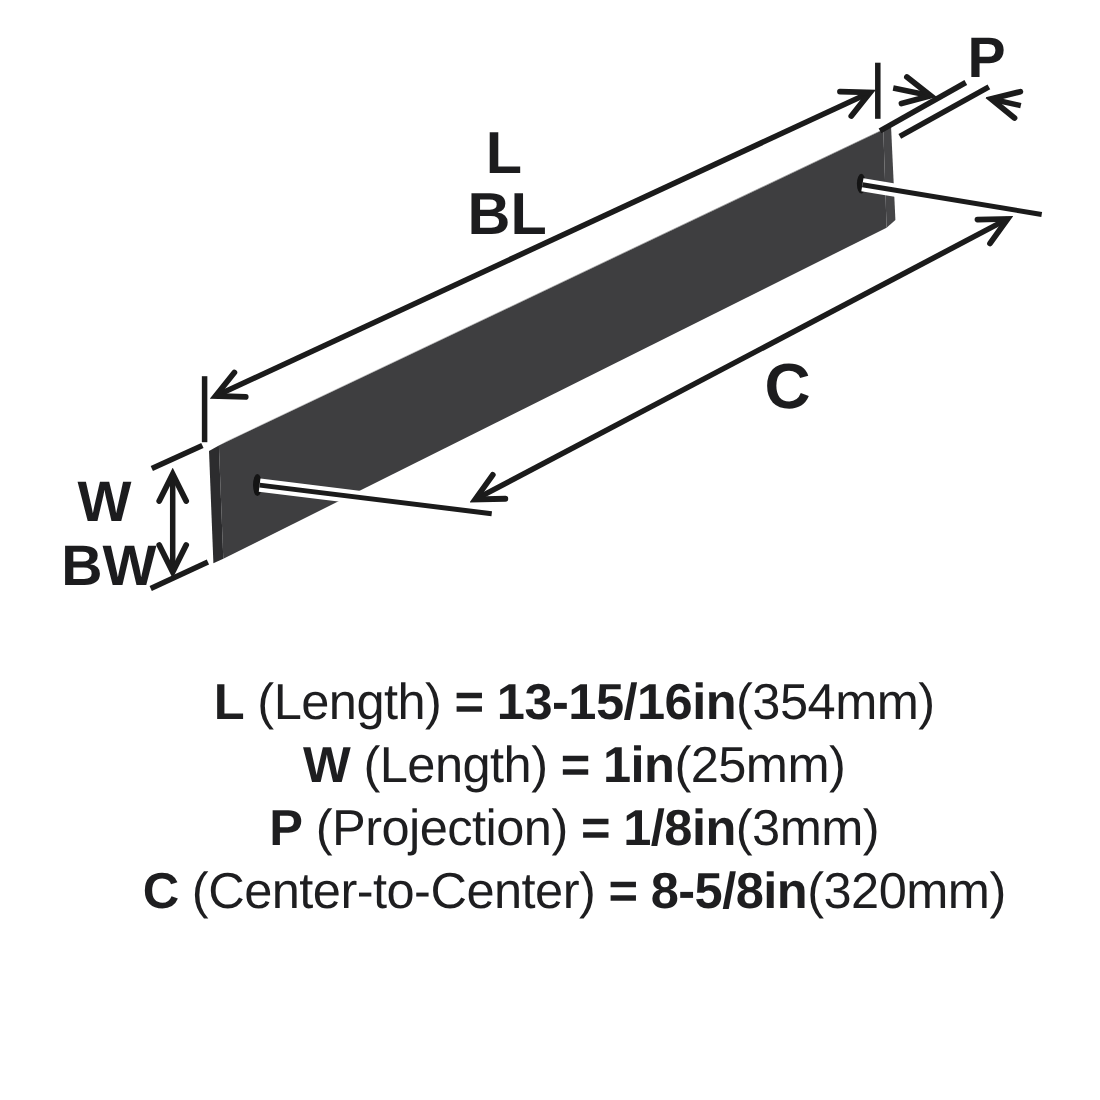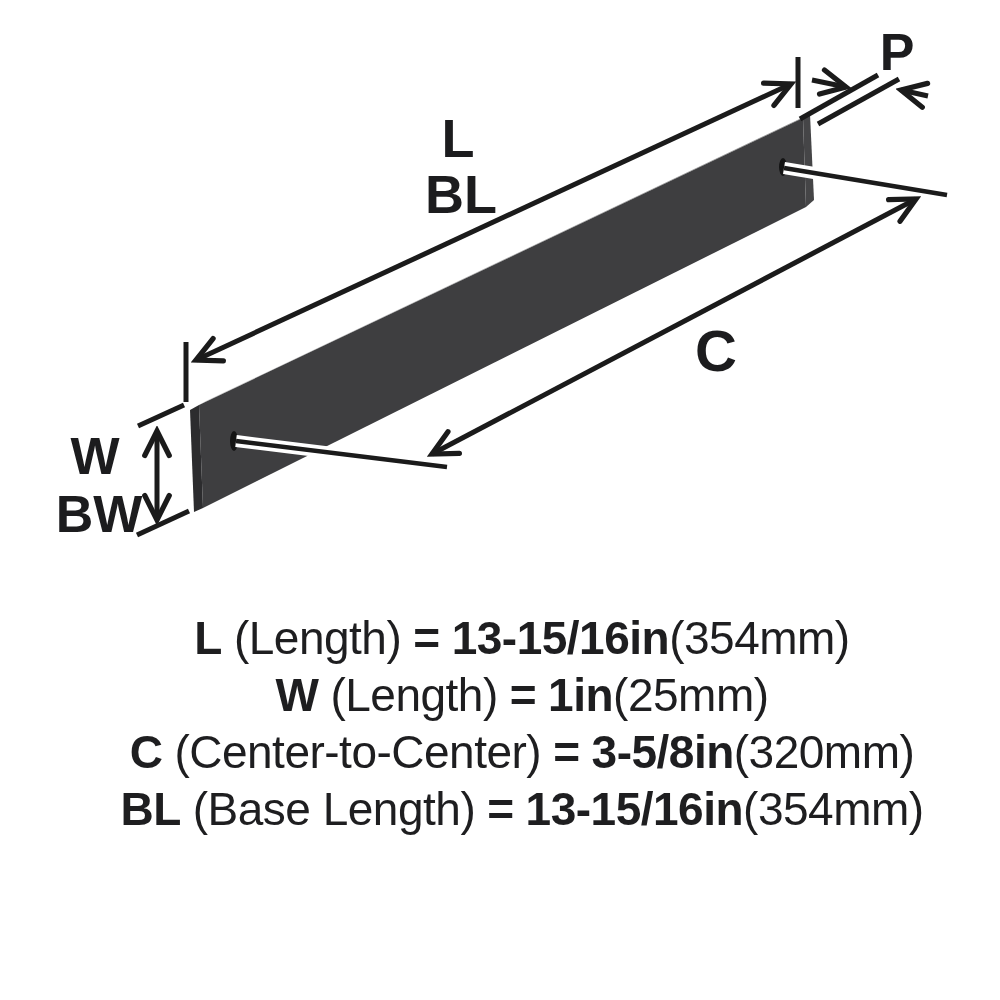--- a/index.html
+++ b/index.html
@@ -119,20 +119,20 @@
   </svg>
 
   <div class="legend">
     <div class="legend-row">
       <span class="key">L</span><span class="name">(Length)</span><span class="eq">=</span><span class="value">13-15/16in</span><span class="metric">(354mm)</span>
     </div>
     <div class="legend-row">
       <span class="key">W</span><span class="name">(Length)</span><span class="eq">=</span><span class="value">1in</span><span class="metric">(25mm)</span>
     </div>
     <div class="legend-row">
-      <span class="key">C</span><span class="name">(Center-to-Center)</span><span class="eq">=</span><span class="value">3-5/8in</span><span class="metric">(320mm)</span>
+      <span class="key">P</span><span class="name">(Projection)</span><span class="eq">=</span><span class="value">1/8in</span><span class="metric">(3mm)</span>
     </div>
     <div class="legend-row">
-      <span class="key">BL</span><span class="name">(Base Length)</span><span class="eq">=</span><span class="value">13-15/16in</span><span class="metric">(354mm)</span>
+      <span class="key">C</span><span class="name">(Center-to-Center)</span><span class="eq">=</span><span class="value">8-5/8in</span><span class="metric">(320mm)</span>
     </div>
   </div>
 
 </div>
 
 </body></html>

